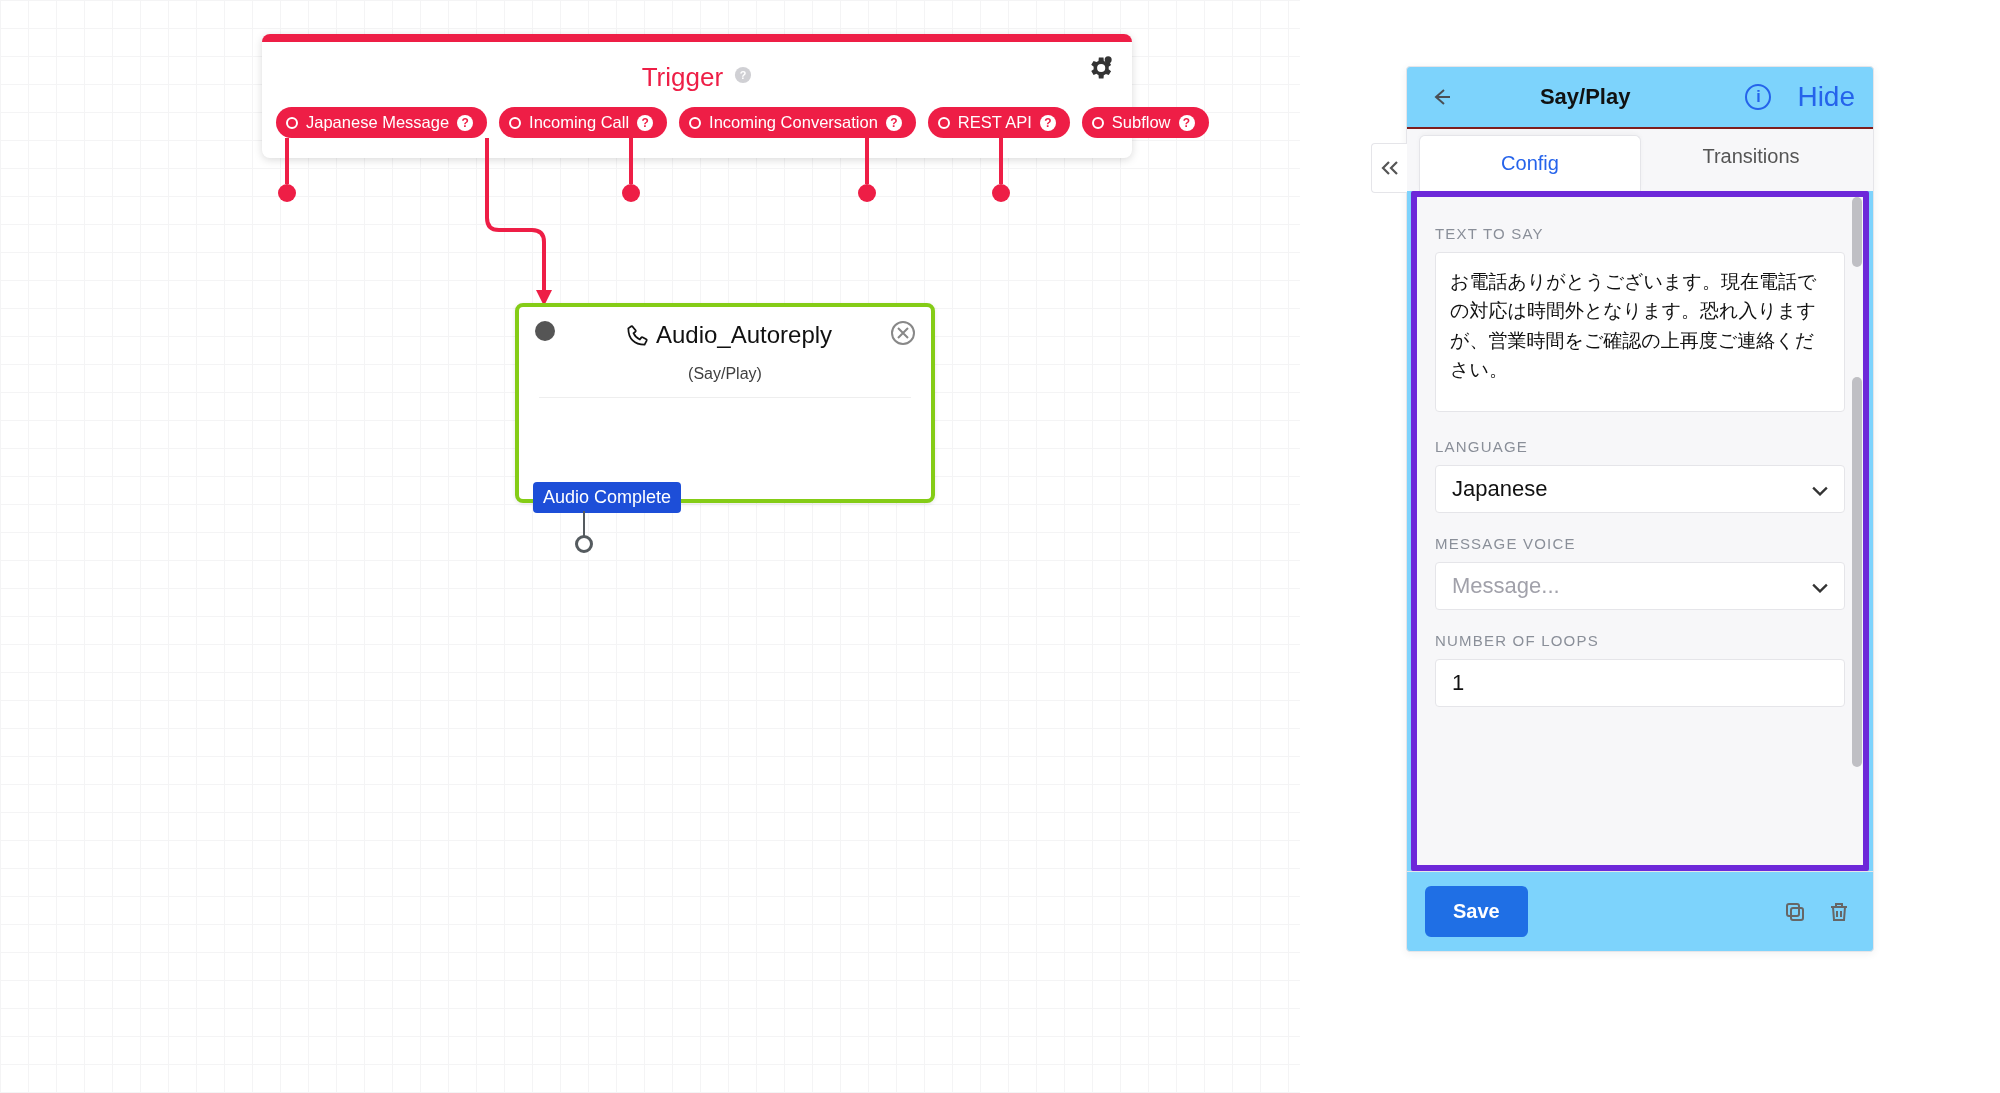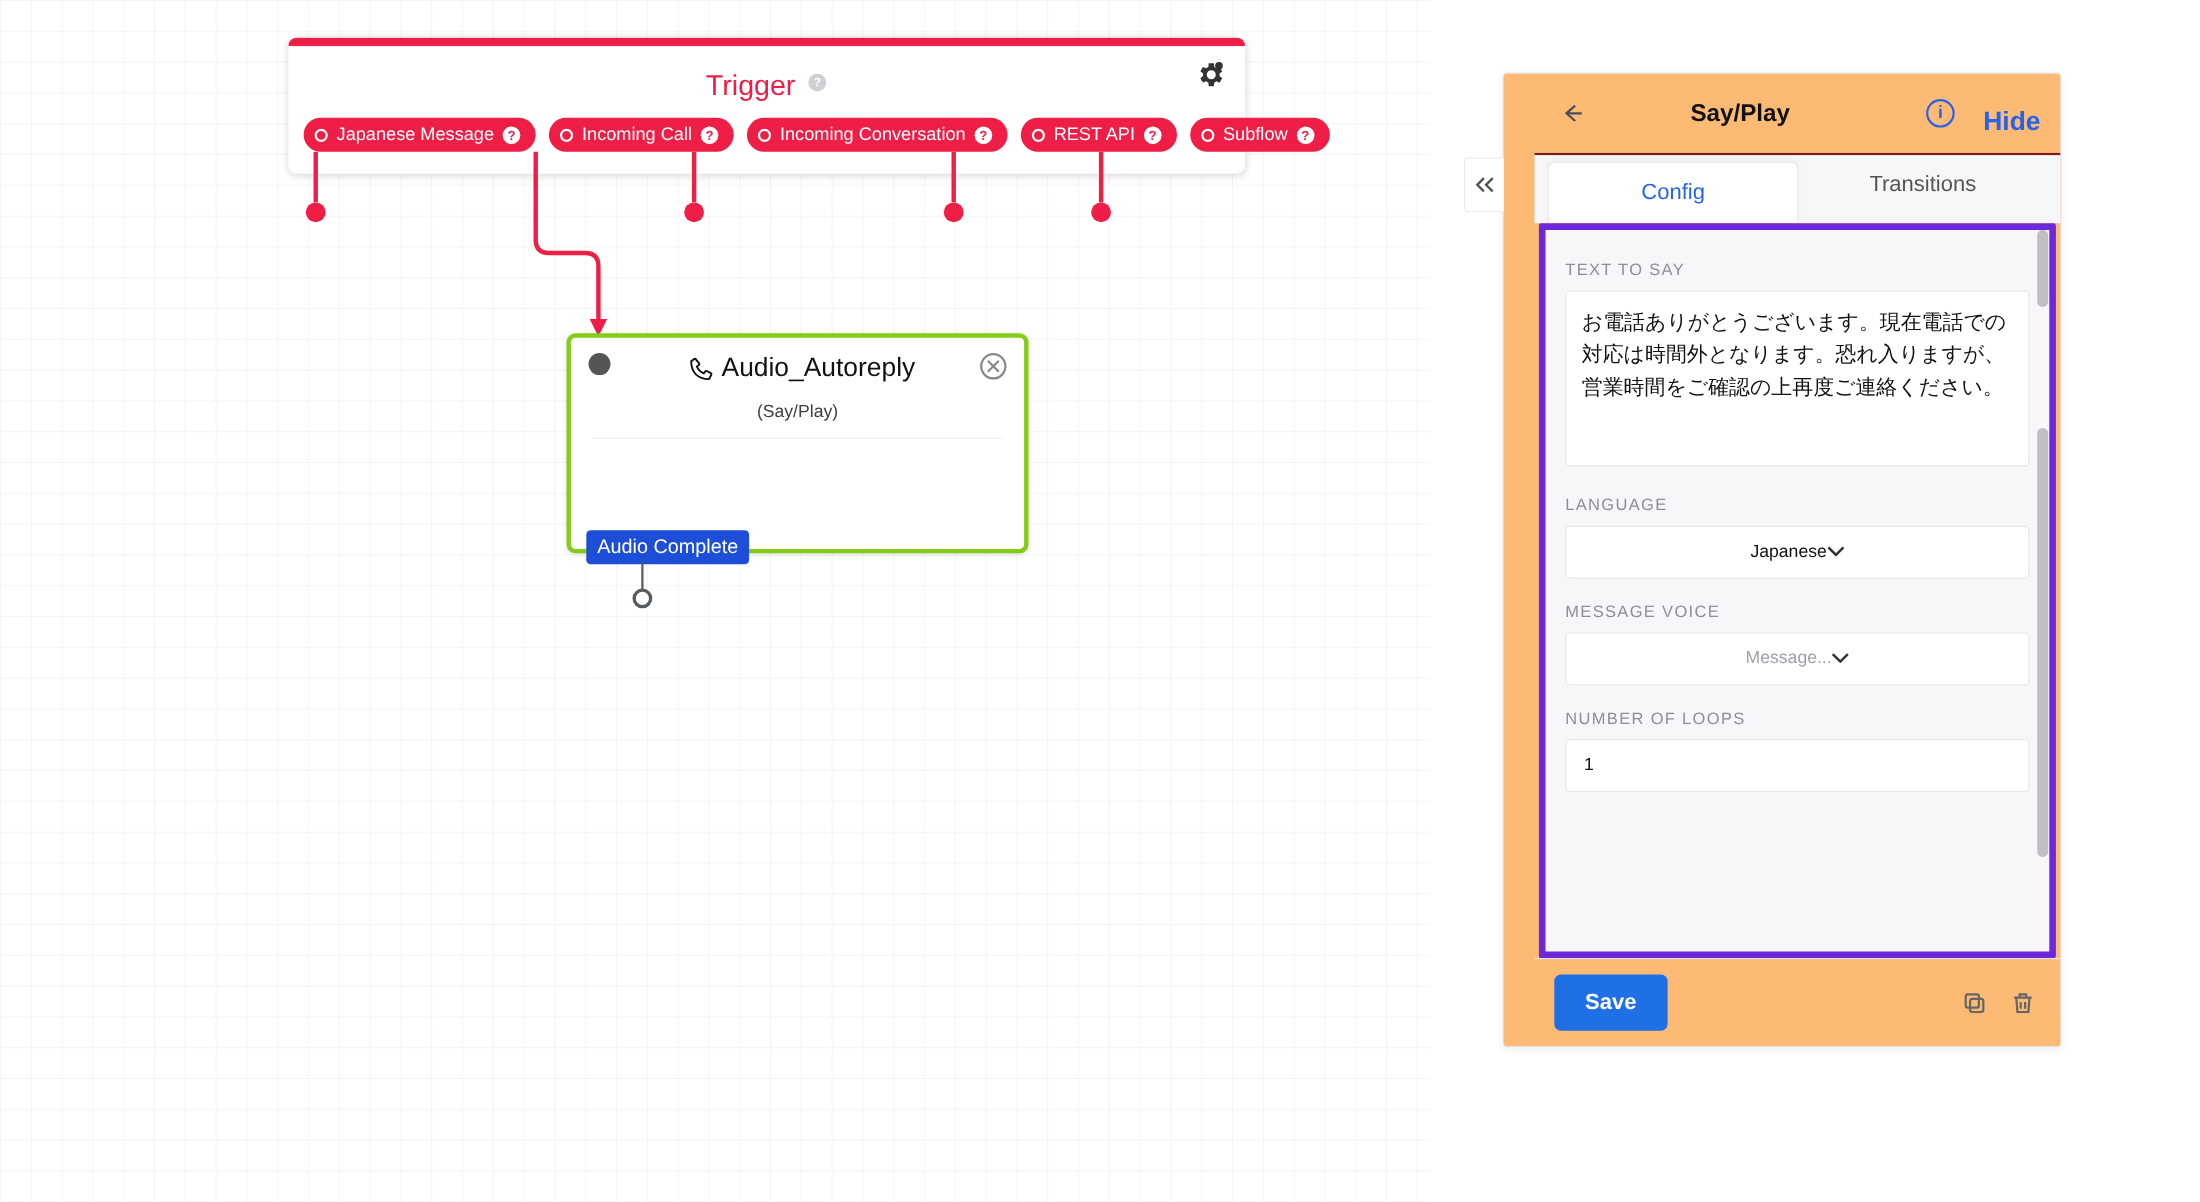--- a/index.html
+++ b/index.html
@@ -189,29 +189,28 @@
   width: 2px;
   height: 28px;
   background: #555b5f;
 }
 
 
 .panel {
   position: absolute;
   right: 126px;
   top: 66px;
-  width: 508px;
+  width: 468px;
   height: 886px;
-  background: #fdba74;
+  background: #7dd3fc;
   border: 1px solid #e5e5e9;
   border-radius: 4px;
   box-shadow: 0 2px 8px rgba(0,0,0,.06);
   display: flex;
   flex-direction: column;
-  padding-left: 28px;
 }
 .panel-head {
   display: flex;
   align-items: center;
   padding: 14px 18px;
   gap: 12px;
 }
 .panel-back {
   width: 32px; height: 32px;
   display: inline-flex;
@@ -235,25 +234,24 @@
   color: #2563eb;
   display: flex;
   align-items: center;
   justify-content: center;
   font-weight: 600;
   cursor: pointer;
   font-size: 16px;
 }
 .panel-hide {
   color: #2563eb;
-  font-size: 24px;
+  font-size: 28px;
   margin-left: 14px;
   cursor: pointer;
-  font-weight: 700;
-  margin-top: 16px;
+  font-weight: 400;
 }
 .collapse-handle {
   position: absolute;
   left: -36px;
   top: 76px;
   width: 36px; height: 50px;
   background: #fff;
   border: 1px solid #e5e5e9;
   border-right: none;
   border-radius: 4px 0 0 4px;
@@ -320,25 +318,25 @@
   resize: none;
   font-family: inherit;
 }
 .select, .num-input {
   width: 100%;
   height: 48px;
   background: #fff;
   border: 1px solid #e5e5e9;
   border-radius: 4px;
   padding: 0 16px;
-  font-size: 16px;
+  font-size: 22px;
   color: #111;
   display: flex;
   align-items: center;
-  justify-content: center;
+  justify-content: space-between;
   cursor: pointer;
 }
 .select.placeholder { color: #a1a1aa; }
 .chev { color: #444; }
 
 
 .sbar { position: absolute; right: 1px; width: 10px; background: #bfbfc4; border-radius: 5px; }
 
 
 .panel-footer {

